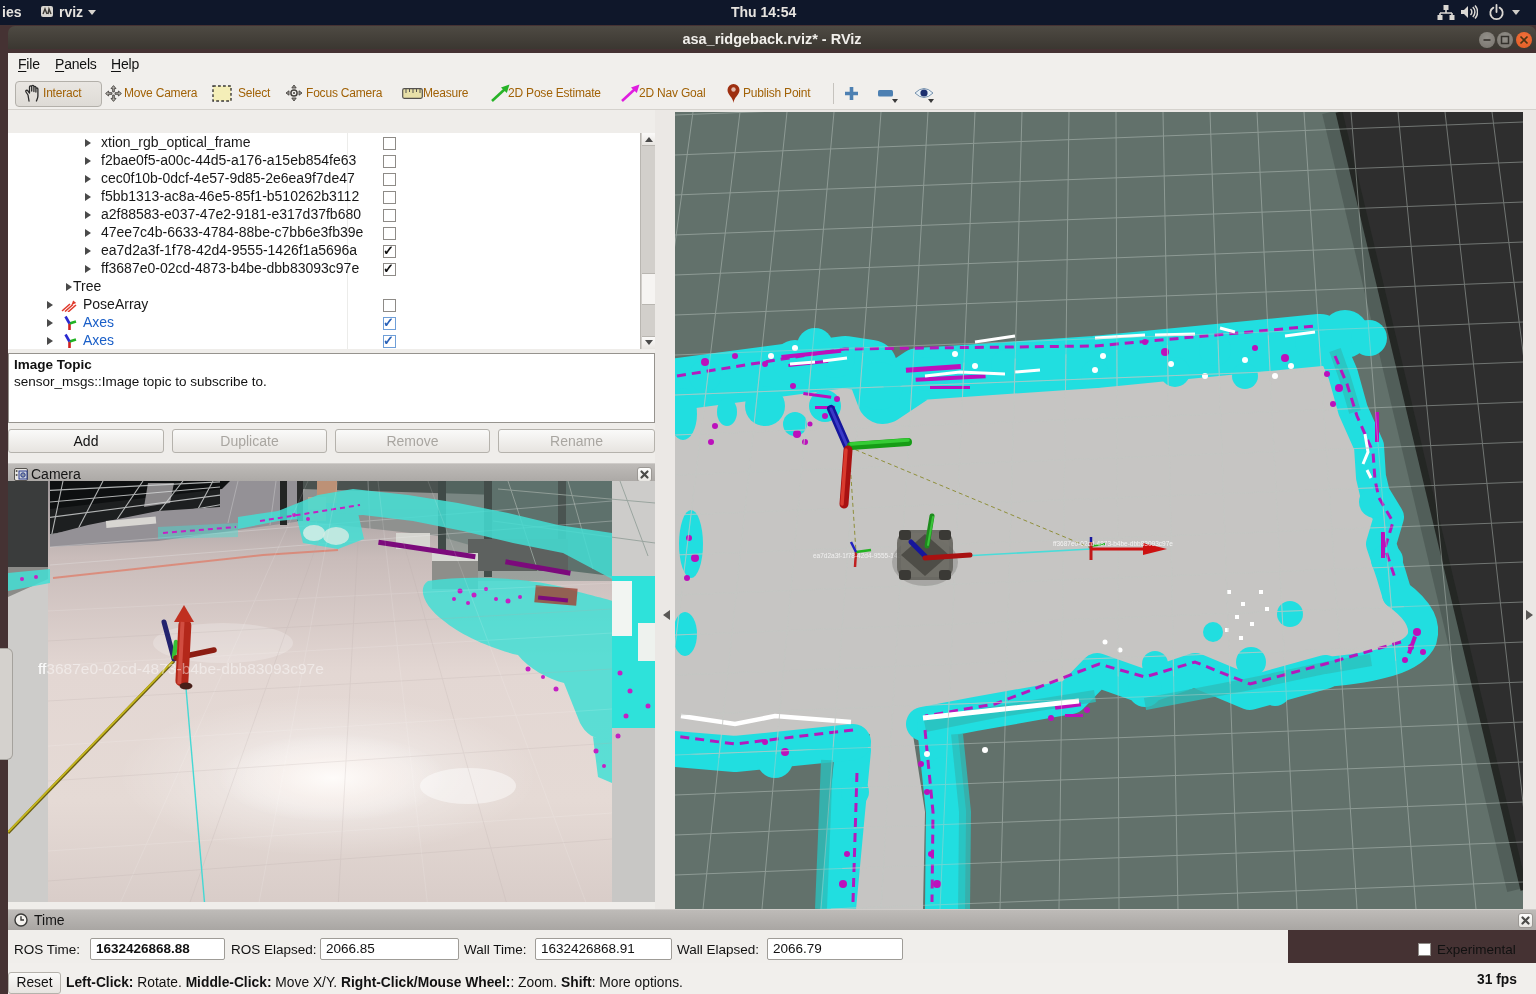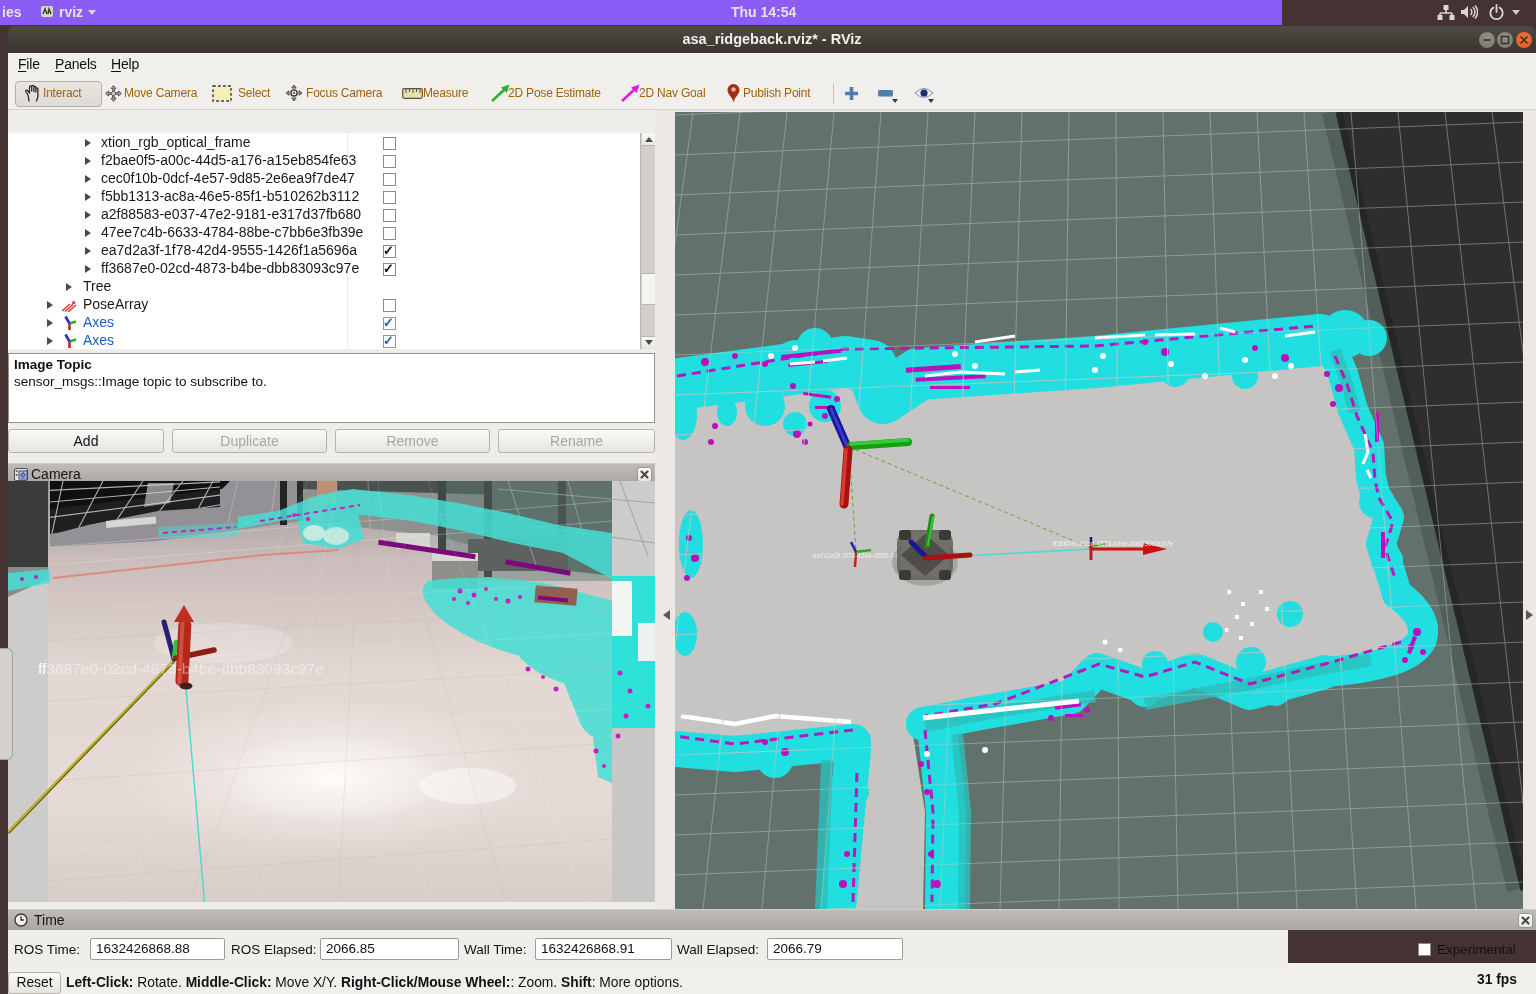--- a/index.html
+++ b/index.html
@@ -1,20 +1,20 @@
 <!DOCTYPE html>
 <html><head>
 <meta charset="utf-8">
 <style>
 * { margin:0; padding:0; box-sizing:border-box; }
 html,body { width:1536px; height:994px; overflow:hidden; font-family:"Liberation Sans", sans-serif; }
 body { position:relative; background:#453233; }
 .abs { position:absolute; }
 
-#topbar { left:0; top:0; width:1282px; height:25px; background:#8b5cf6; color:#e6e3df;text-decoration:underline; }
+#topbar { left:0; top:0; width:1536px; height:25px; background:#0f172a; color:#e6e3df;text-decoration:underline; }
 #topbar .t { position:absolute; top:4px; font-size:14px; font-weight:bold; color:#e6e3df; }
 
 #titlebar { left:8px; top:26px; width:1528px; height:23px; background:linear-gradient(#4e4a43,#3b3731); border-radius:7px 7px 0 0; }
 #titlebar .title { position:absolute; left:0; right:0; top:5px; text-align:center; font-size:14.5px; font-weight:bold; color:#f1efeb; }
 .winbtn { position:absolute; top:32px; width:16px; height:16px; border-radius:50%; background:radial-gradient(circle at 50% 35%,#93908a,#77736c); }
 .winbtn svg { position:absolute; left:0; top:0; }
 
 #menubar { left:8px; top:53px; width:1528px; height:24px; background:#f1efec; color:#111; font-size:14px; letter-spacing:-0.2px; }
 #menubar span { position:absolute; top:3px; }
 #menubar u { text-decoration:underline; text-underline-offset:2px; }
@@ -241,21 +241,21 @@
         <span class="ck">✓</span>
       </div>
     <div class="row" style="top:127px;">
         <span class="arr" style="left:45px;"></span>
         <span class="abs" style="left:61px;">ff3687e0-02cd-4873-b4be-dbb83093c97e</span>
         <span class="cb"></span>
         <span class="ck">✓</span>
       </div>
     <div class="row" style="top:145px;">
         <span class="arr" style="left:26px;"></span>
-        <span class="abs" style="left:43px;">Tree</span>
+        <span class="abs" style="left:33px;">Tree</span>
       </div>
     <div class="row" style="top:163px;">
         <span class="arr" style="left:7px;"></span>
         <svg class="abs" style="left:21px;top:2px" width="17" height="14" viewBox="0 0 17 14">
           <g stroke="#e03a2c" stroke-width="1.6">
             <path d="M1 13 L9 6"></path>
             <path d="M4 13.5 L12 6.5"></path>
             <path d="M7 14 L15 7"></path>
           </g>
           <g fill="#e03a2c">
@@ -804,21 +804,21 @@
         <path d="M7 3.2 V7 H10" stroke="#3a3a38" stroke-width="1.4" fill="none"></path>
       </svg>
     <span class="cap" style="left:26px;">Time</span>
     <div class="xbtn" style="left:1510px;">
         <svg width="11" height="11" viewBox="0 0 11 11">
           <path d="M2.5 2.5 l6 6 M8.5 2.5 l-6 6" stroke="#4a4a48" stroke-width="2.2" stroke-linecap="round"></path>
         </svg>
       </div>
   </div>
   <span class="tlabel" style="left:6px;">ROS Time:</span>
-  <div class="tfield" style="left:82px;width:135px;">1632426868.88</div>
+  <div class="tfield" style="left:82px;width:135px;font-weight:bold;">1632426868.88</div>
   <span class="tlabel" style="left:223px;">ROS Elapsed:</span>
   <div class="tfield" style="left:312px;width:139px;">2066.85</div>
   <span class="tlabel" style="left:456px;">Wall Time:</span>
   <div class="tfield" style="left:527px;width:137px;">1632426868.91</div>
   <span class="tlabel" style="left:669px;">Wall Elapsed:</span>
   <div class="tfield" style="left:759px;width:136px;">2066.79</div>
   <div class="abs" style="left:1410px;top:34px;width:13px;height:13px;background:#fff;border:1px solid #8e8b87;"></div>
   <span class="tlabel" style="left:1429px;top:33px;">Experimental</span>
 </div>
 

